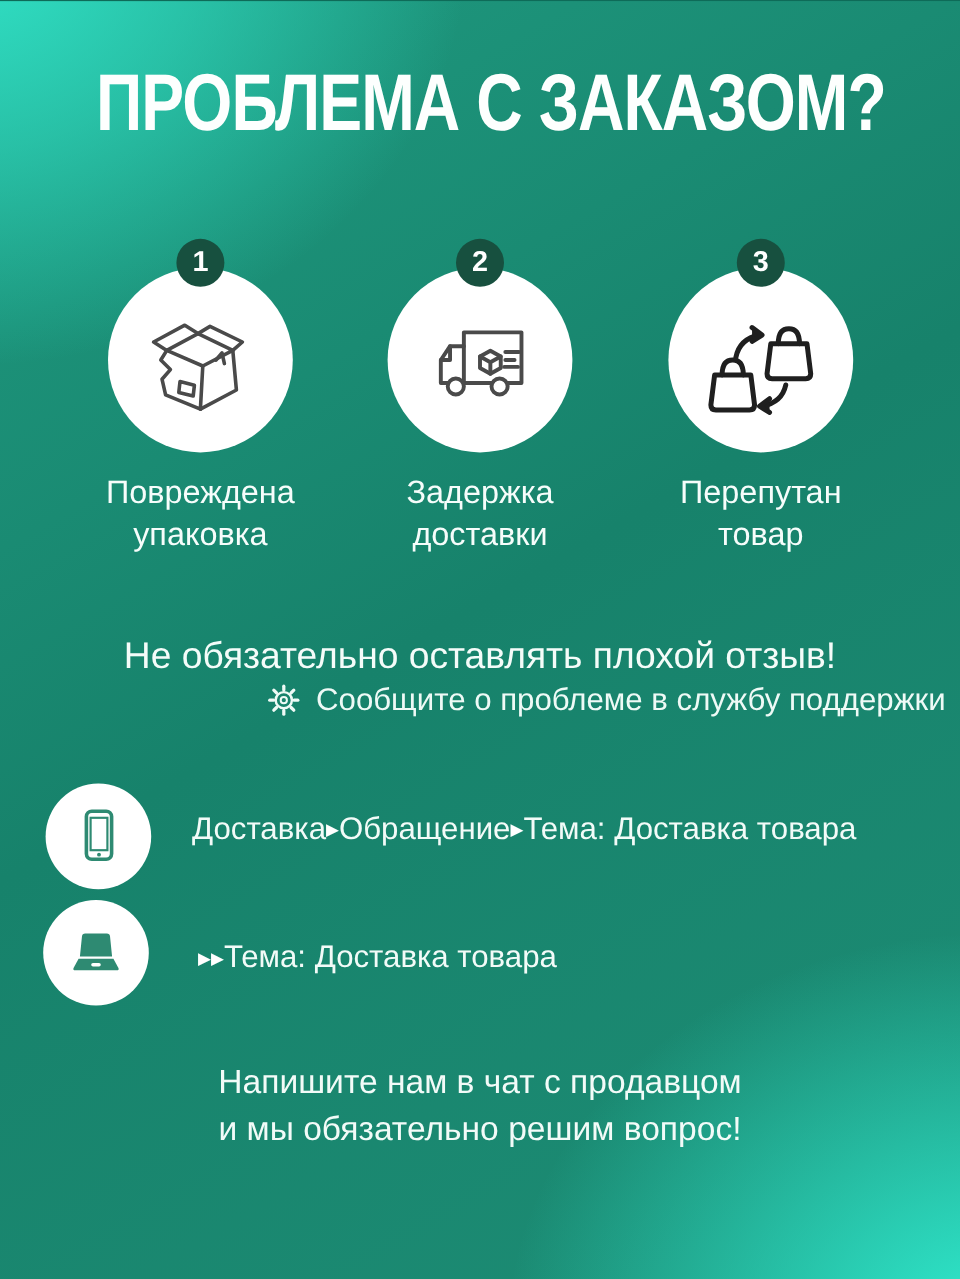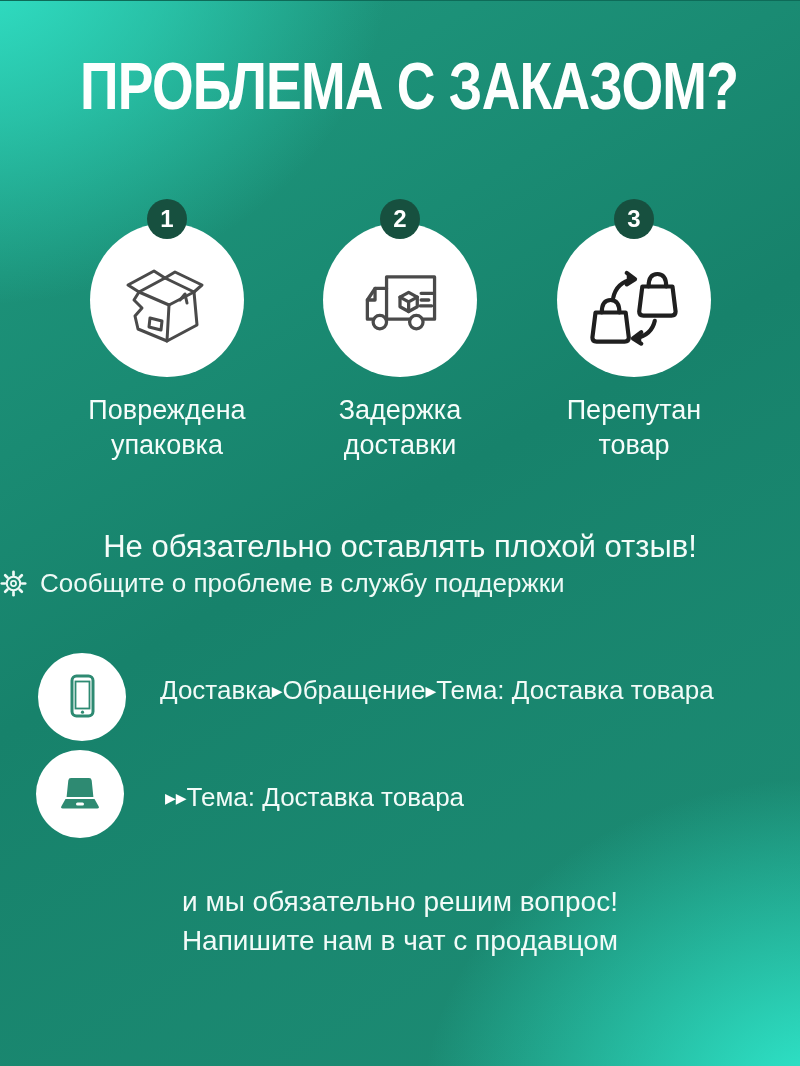--- a/index.html
+++ b/index.html
@@ -38,21 +38,21 @@
     font-size:24px; font-weight:700; line-height:40px; text-align:center;
   }
   .step-label{ margin-top:16px; font-size:27px; line-height:35px; color:#f6fdfb; }
   
   .advice-heading{
     position:absolute; top:528px; left:0; right:0;
     text-align:center; font-size:31px; color:#f4fcf9;
   }
   .advice-sub{
     position:absolute; top:567px; left:0; right:12px;
-    display:flex; align-items:center; justify-content:flex-start; gap:13px;
+    display:flex; align-items:center; justify-content:flex-end; gap:13px;
     font-size:26px; color:#eefaf6;
   }
   
   .row-circle{
     position:absolute; width:88px; height:88px; border-radius:50%;
     background:#ffffff; display:flex; align-items:center; justify-content:center;
   }
   .rc1{ left:38px; top:652px; }
   .rc2{ left:36px; top:749px; }
   .crumbs{
@@ -176,17 +176,17 @@
       <rect x="20" y="32.4" width="8" height="3" rx="1.5" fill="#ffffff"></rect>
     </svg>
   </div>
   <div class="crumbs cr2">
     <span class="sep">▶</span>
     <span class="sep">▶</span>
     <span>Тема: Доставка товара</span>
   </div>
 
   <div class="footer">
+    <div>Напишите нам в чат с продавцом</div>
     <div>и мы обязательно решим вопрос!</div>
-    <div>Напишите нам в чат с продавцом</div>
   </div>
 
 </div>
 
 </body></html>

